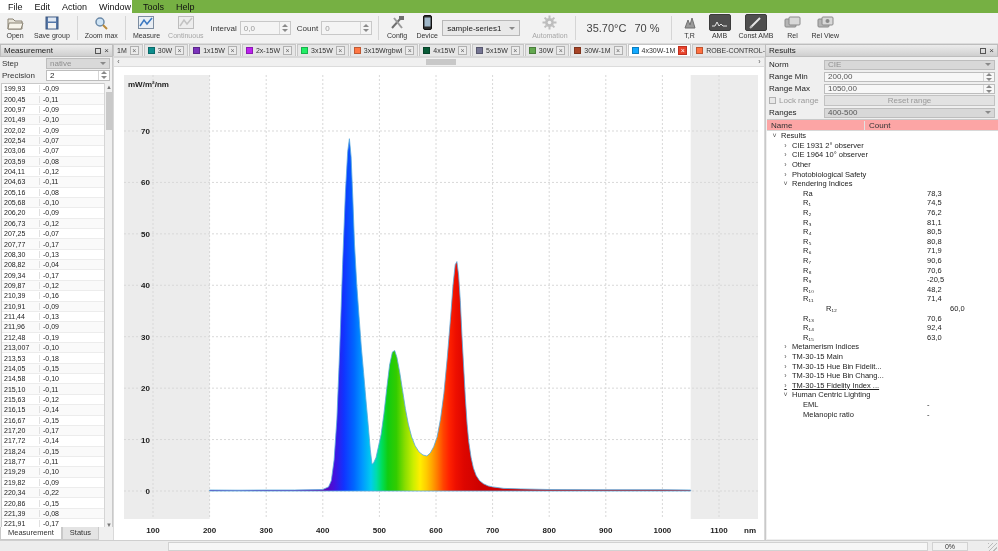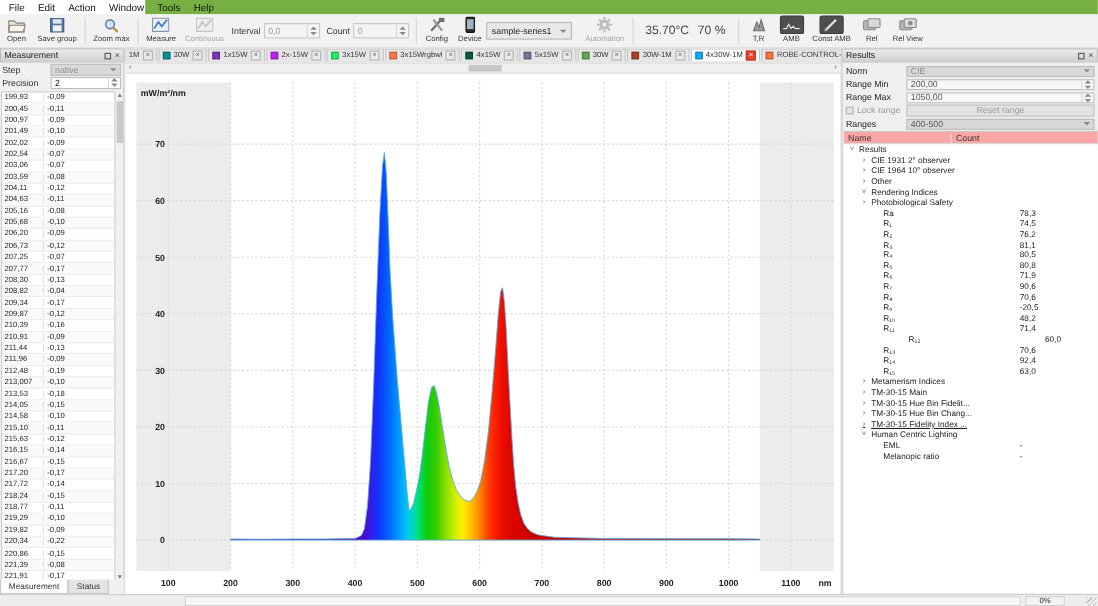--- a/index.html
+++ b/index.html
@@ -741,29 +741,29 @@
         </div>
         <div class="trow">
           <span class="name" style="padding-left: 15px;">
             <span class="expander">›</span>
             <span class="nm">Other</span>
           </span>
           <span class="val"></span>
         </div>
         <div class="trow">
           <span class="name" style="padding-left: 15px;">
+            <span class="expander">›</span>
+            <span class="nm">Photobiological Safety</span>
+          </span>
+          <span class="val"></span>
+        </div>
+        <div class="trow">
+          <span class="name" style="padding-left: 15px;">
             <span class="expander">˅</span>
             <span class="nm">Rendering Indices</span>
-          </span>
-          <span class="val"></span>
-        </div>
-        <div class="trow">
-          <span class="name" style="padding-left: 15px;">
-            <span class="expander">›</span>
-            <span class="nm">Photobiological Safety</span>
           </span>
           <span class="val"></span>
         </div>
         <div class="trow">
           <span class="name" style="padding-left: 26px;">
             <span class="expander"></span>
             <span class="nm">Ra</span>
           </span>
           <span class="val">78,3</span>
         </div>

